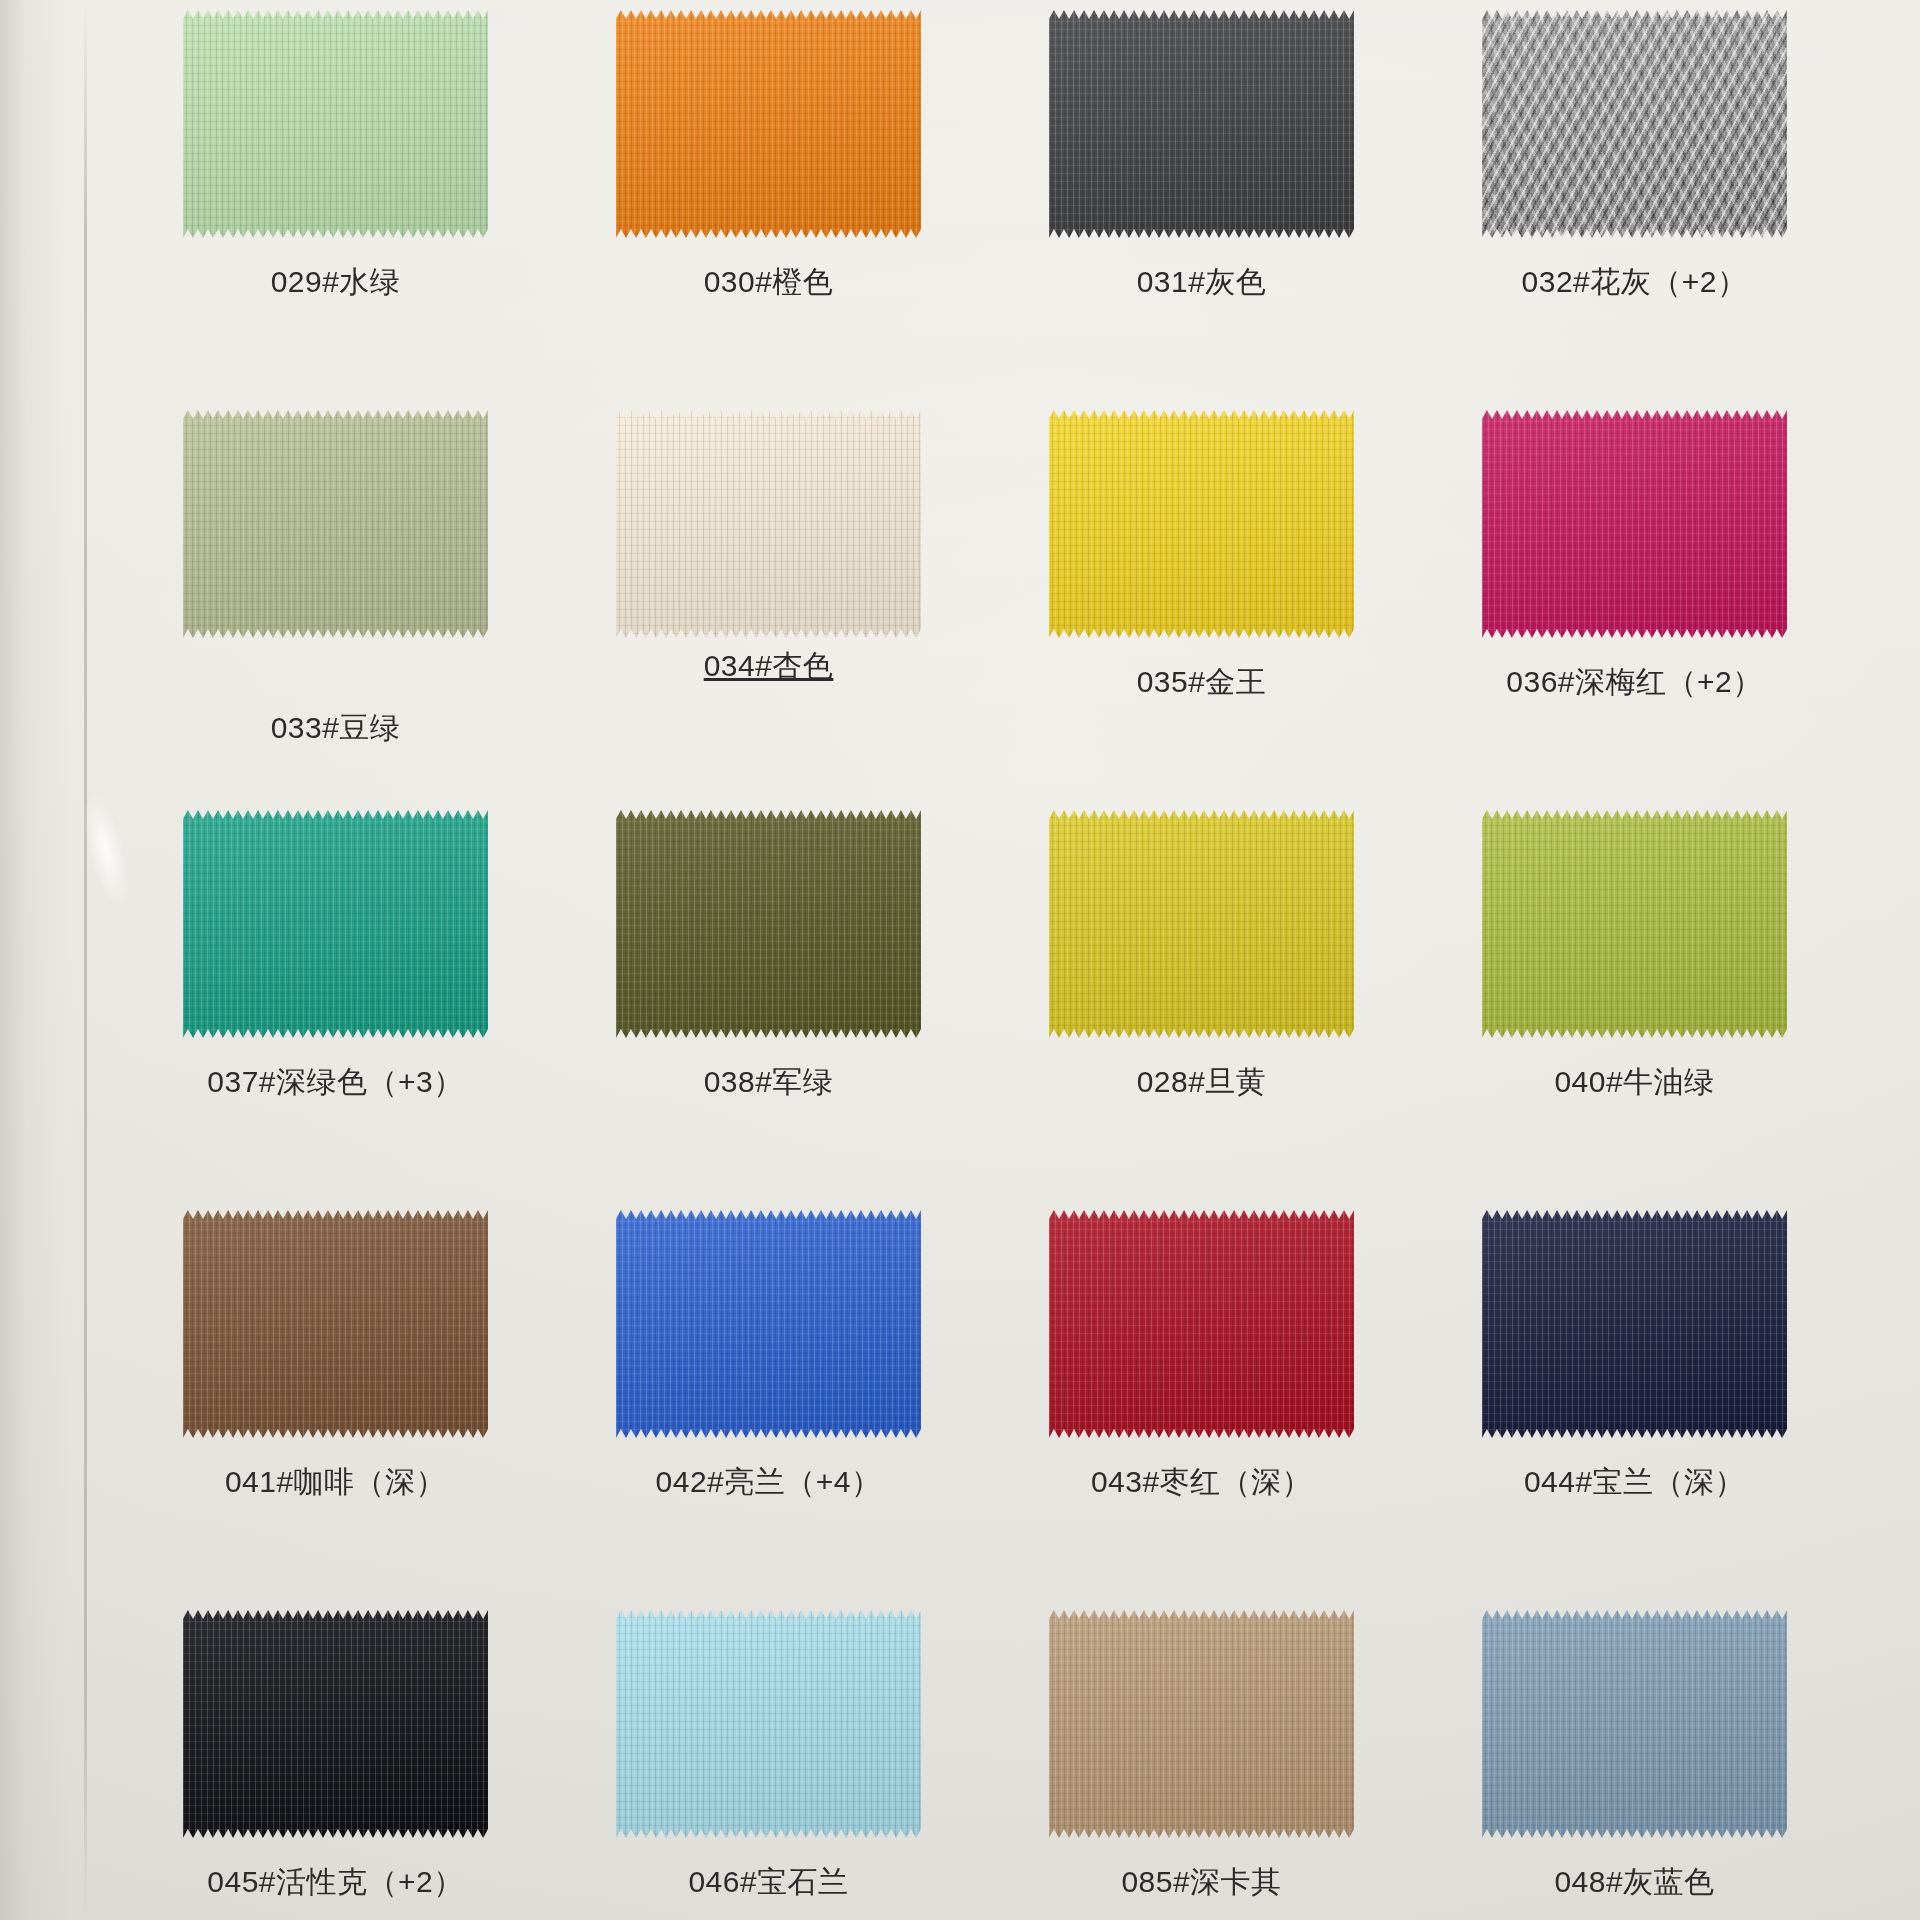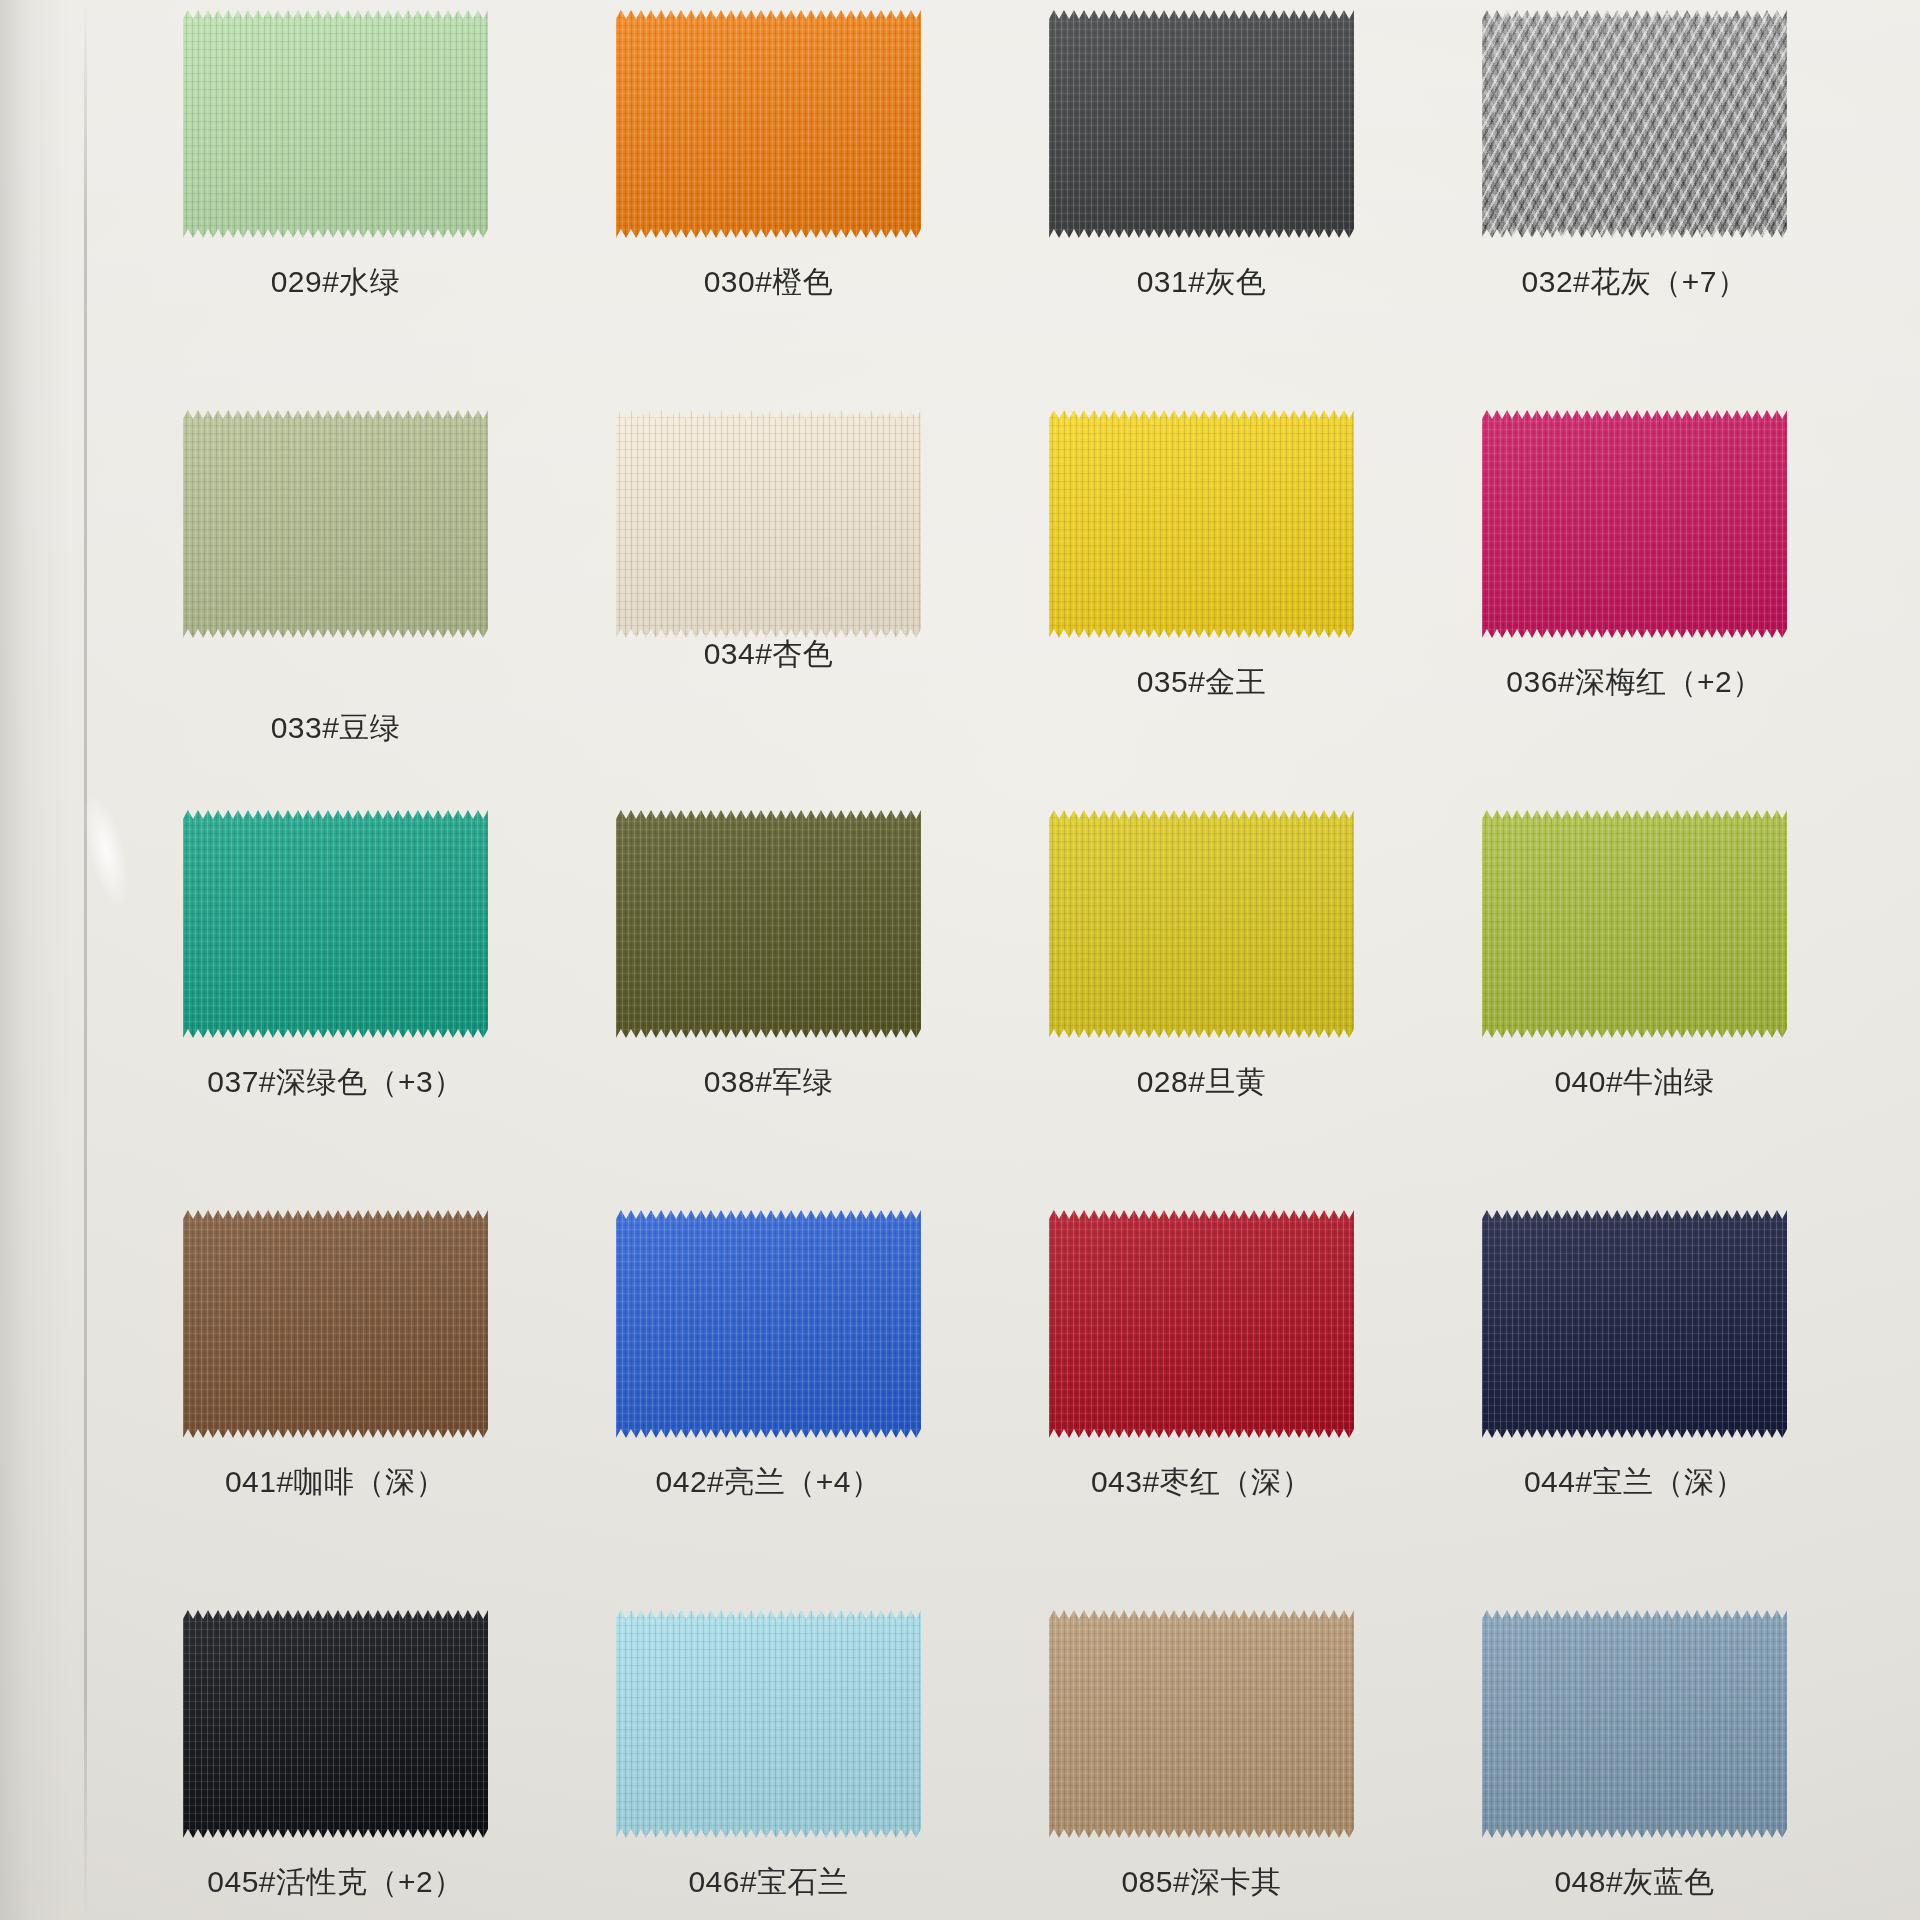--- a/index.html
+++ b/index.html
@@ -97,21 +97,21 @@
     position:absolute;
     left:0;right:0;
     text-align:center;
     color:#2b2b2b;
     font-size:30px;
     letter-spacing:.5px;
     white-space:nowrap;
   }
   
   .cell .label{top:252px;}
-  .cell.lbl-high .label{top:224px;}
+  .cell.lbl-high .label{top:236px;text-decoration:underline;}
   .cell.lbl-low  .label{top:298px;}
 </style>
 </head>
 <body>
 
 <div id="paper"></div>
 <div id="crease"></div>
 <div id="smudge"></div>
 
 <div id="grid">
@@ -134,21 +134,21 @@
         <div class="shadow"></div>
         <div class="swatch" style="--c: #3f4042;"></div>
       </div>
       <div class="label">031#灰色</div>
     </div>
     <div class="cell">
       <div class="swatch-wrap">
         <div class="shadow"></div>
         <div class="swatch heather" style="--c: #9b9b9b;"></div>
       </div>
-      <div class="label">032#花灰（+7）</div>
+      <div class="label">032#花灰（+2）</div>
     </div>
     <div class="cell lbl-low">
       <div class="swatch-wrap">
         <div class="shadow"></div>
         <div class="swatch" style="--c: #b6bf93;"></div>
       </div>
       <div class="label">033#豆绿</div>
     </div>
     <div class="cell lbl-high">
       <div class="swatch-wrap">

